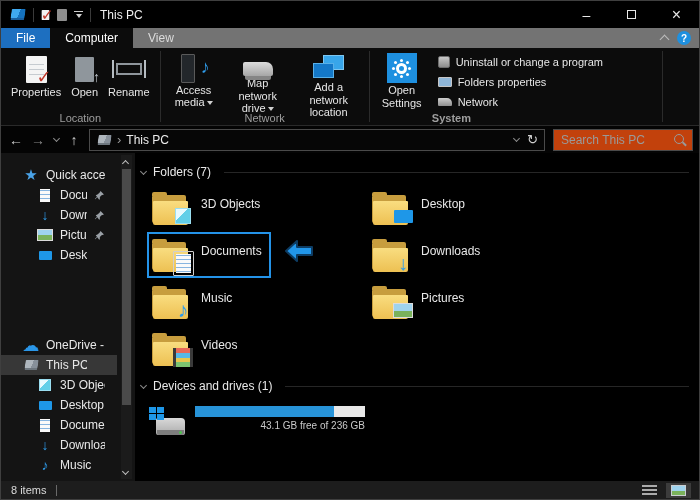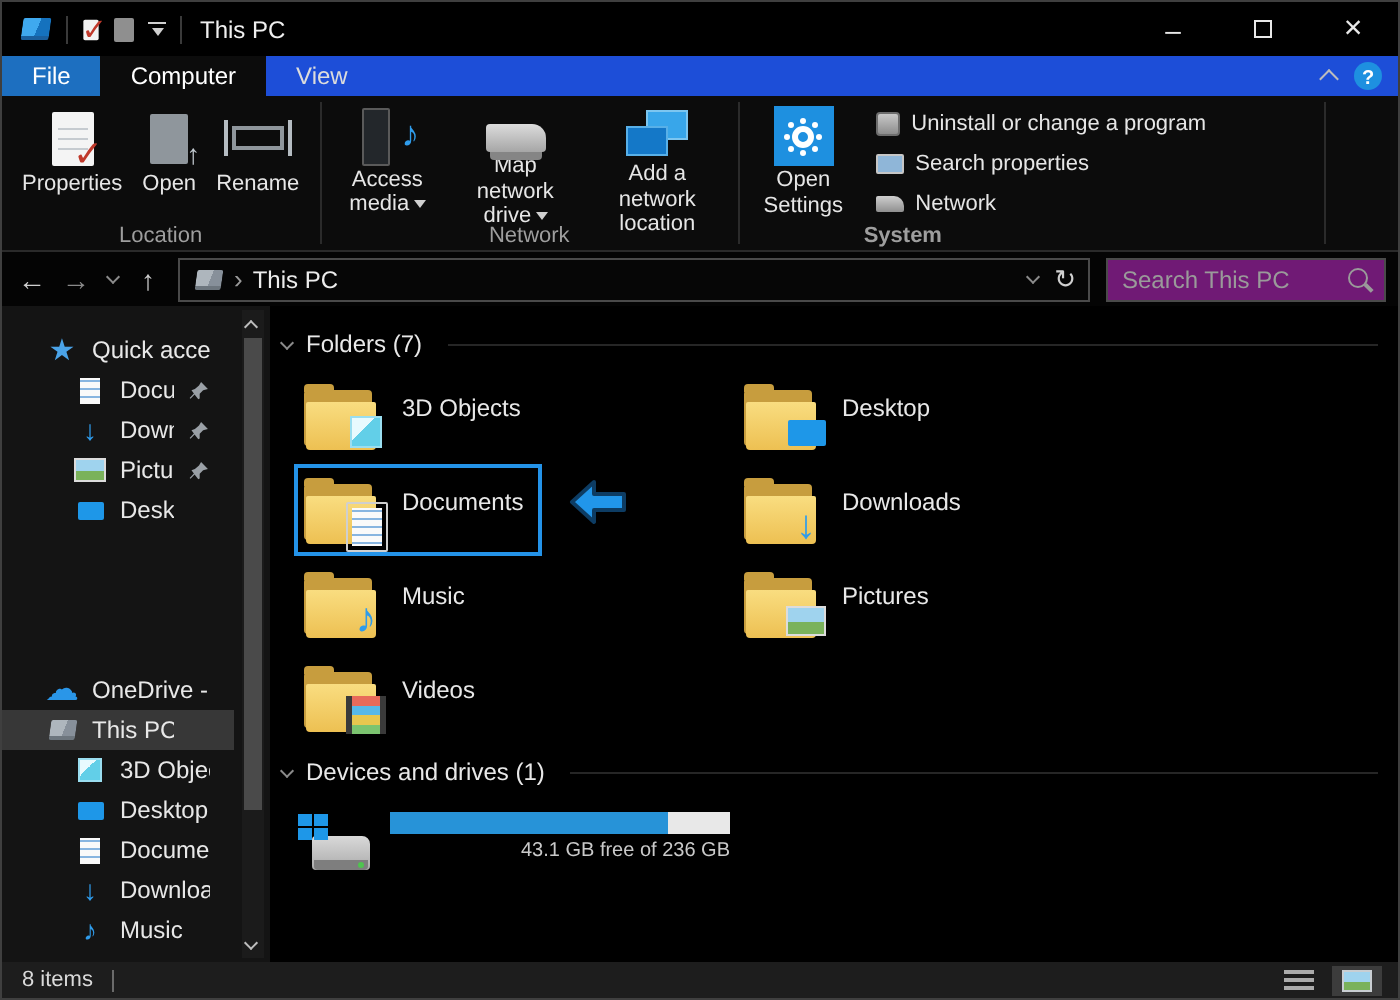--- a/index.html
+++ b/index.html
@@ -23,21 +23,21 @@
   .ic{width:16px;height:16px;flex:none;}
   [data-icon="pc-blue"]::before{content:"";width:14px;height:9px;background:linear-gradient(105deg,#3fa9ef 55%,#1572be 55%);
      border-radius:1px;border-bottom:2px solid #1a5f9e;transform:skewX(-8deg);}
   .qat-page{width:9px;height:12px;background:#f2f2f2;border-radius:1px;position:relative;}
   .qat-page::after{content:"✓";position:absolute;right:-3px;bottom:-4px;color:#c33a28;font-size:10px;font-weight:bold;}
   .qat-folder{width:10px;height:12px;background:#8f8f8f;border-radius:1px;}
   .qat-caret{width:9px;border-top:1px solid #cfcfcf;padding-top:2px;display:flex;justify-content:center;}
   .tri-down{width:0;height:0;border-left:3px solid transparent;border-right:3px solid transparent;border-top:4px solid #cfcfcf;}
 
   
-  .tabrow{position:absolute;left:0;top:27px;right:0;height:20px;display:flex;background:#1d4ed8;align-items:stretch;}
+  .tabrow{position:absolute;left:0;top:27px;right:0;height:20px;display:flex;background:#737373;align-items:stretch;}
   .tab{display:flex;align-items:center;padding:0 15px;color:#dcdcdc;}
   .tab.file{color:#fff;}
   .tab.active{background:#0c0c0c;color:#fff;}
   .tabrow-right{margin-left:auto;display:flex;align-items:center;gap:9px;padding-right:8px;}
   .chev{display:inline-block;width:7px;height:7px;border-right:1.6px solid #bdbdbd;border-bottom:1.6px solid #bdbdbd;}
   .chev.up{transform:rotate(-135deg);margin-top:3px;}
   .chev.down{transform:rotate(45deg);margin-bottom:2px;}
   .chev.gray{border-color:#8b8b8b;}
   .helpdot{width:14px;height:14px;border-radius:50%;background:#1e90e0;color:#fff;display:flex;align-items:center;justify-content:center;}
   .glyph-help::before{content:"?";font-size:10px;font-weight:bold;}
@@ -88,21 +88,21 @@
   .glyph-back::before{content:"←";}
   .glyph-fwd::before{content:"→";color:#8a8a8a;}
   .glyph-up::before{content:"↑";}
   .glyph-refresh::before{content:"↻";font-size:13px;}
   .glyph-crumb::before{content:"›";color:#9a9a9a;font-size:13px;}
   .addressbox{margin-left:4px;width:456px;height:22px;border:1px solid #4a4a4a;background:#060606;display:flex;align-items:center;padding:0 4px 0 6px;gap:5px;}
   [data-icon="pc"]::before{content:"";width:13px;height:8px;background:linear-gradient(105deg,#aeb6bd 55%,#87909a 55%);
      border-radius:1px;border-bottom:2px solid #6d767e;transform:skewX(-8deg);}
   .crumb-label{color:#ececec;}
   .addr-right{margin-left:auto;display:flex;align-items:center;gap:8px;padding-right:2px;}
-  .searchbox{margin-left:8px;width:140px;height:22px;border:1px solid #4a4a4a;background:#701a75;display:flex;align-items:center;padding:0 5px;justify-content:space-between;}
+  .searchbox{margin-left:8px;width:140px;height:22px;border:1px solid #4a4a4a;background:#c2410c;display:flex;align-items:center;padding:0 5px;justify-content:space-between;}
   .searchbox input{flex:1;min-width:0;background:transparent;border:0;outline:none;color:#cfcfcf;
      font-family:"Liberation Sans","DejaVu Sans",sans-serif;font-size:12px;}
   .searchbox input::placeholder{color:#9a9a9a;}
   .mag{position:relative;width:14px;height:14px;flex:none;}
   .mag::before{content:"";position:absolute;left:1px;top:1px;width:8px;height:8px;border:1.5px solid #9a9a9a;border-radius:50%;}
   .mag::after{content:"";position:absolute;right:0;bottom:2px;width:5px;height:1.5px;background:#9a9a9a;transform:rotate(45deg);}
 
   
   .content{position:absolute;left:0;top:152px;right:0;bottom:18px;display:flex;}
 
@@ -278,21 +278,21 @@
           </div>
         <span class="lbl">Open Settings</span>
       </div>
       <div class="syscol">
         <div class="rsmall">
           <span class="ri-uninstall"></span>
           <span>Uninstall or change a program</span>
         </div>
         <div class="rsmall">
           <span class="ri-sysprops"></span>
-          <span>Search properties</span>
+          <span>Folders properties</span>
         </div>
         <div class="rsmall">
           <span class="ri-manage"></span>
           <span>Network</span>
         </div>
       </div>
       <div class="glabel">System</div>
     </div>
     <div class="gsep"></div>
   </div>

